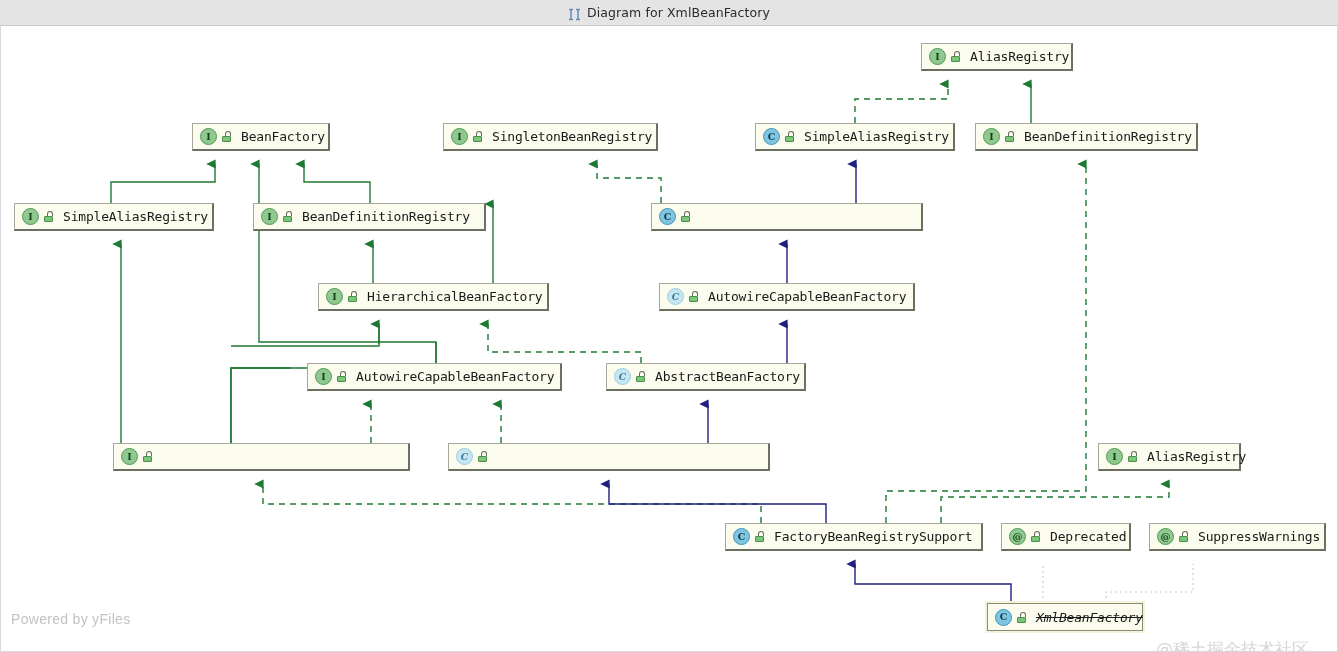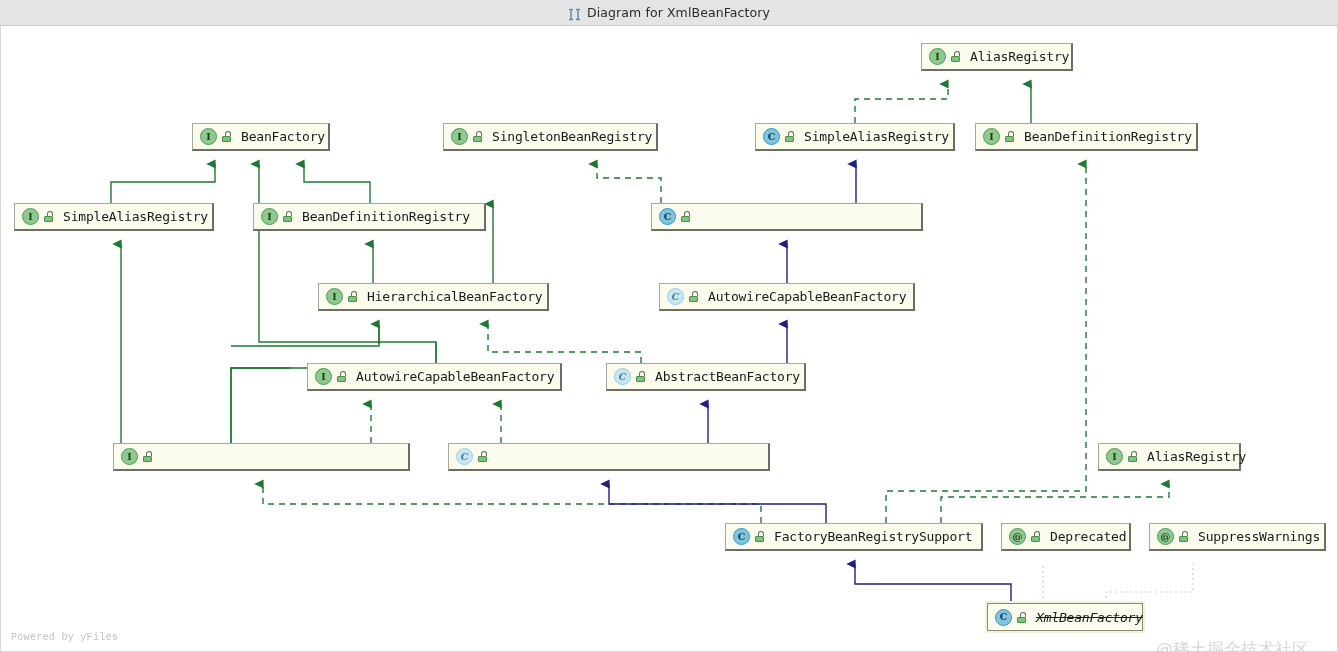--- a/index.html
+++ b/index.html
@@ -149,23 +149,23 @@
     width: 6px; height: 5px;
     border: 1.5px solid #6a6a6a;
     border-bottom: none;
     border-radius: 3px 3px 0 0;
     box-sizing: border-box;
   }
   
   #yfiles {
     position: absolute;
     left: 10px;
-    bottom: 8px;
-    font-family: Liberation Mono, monospace;
-    font-size: 10px;
+    bottom: 24px;
+    font-family: Liberation Sans, sans-serif;
+    font-size: 14px;
     color: #c2c2c2;
     letter-spacing: 0.3px;
   }
   #wm-cn {
     position: absolute;
     left: 1155px;
     top: 612px;
     font-family: "DejaVu Sans", sans-serif;
     font-size: 17px;
     color: #d6d6d6;

